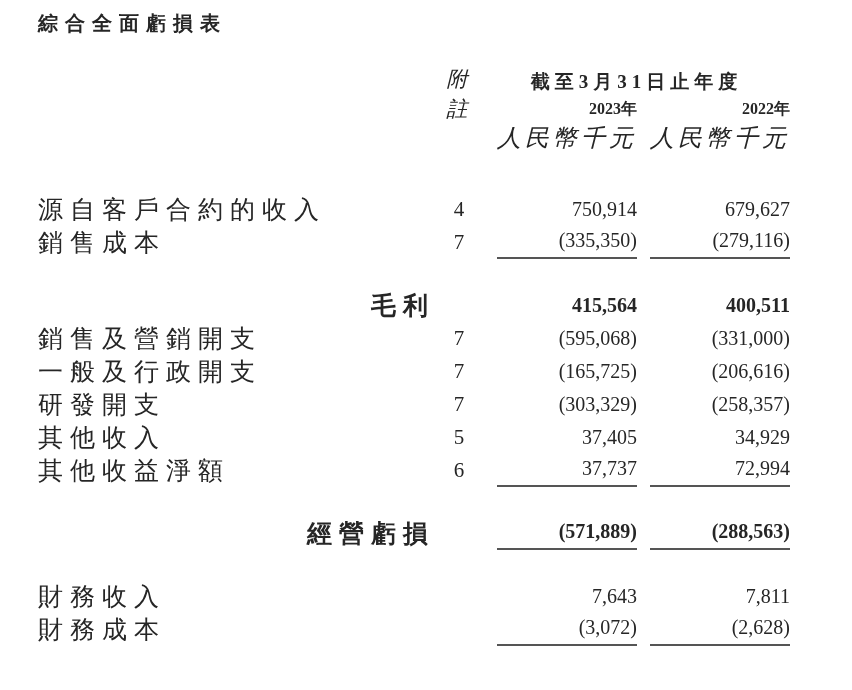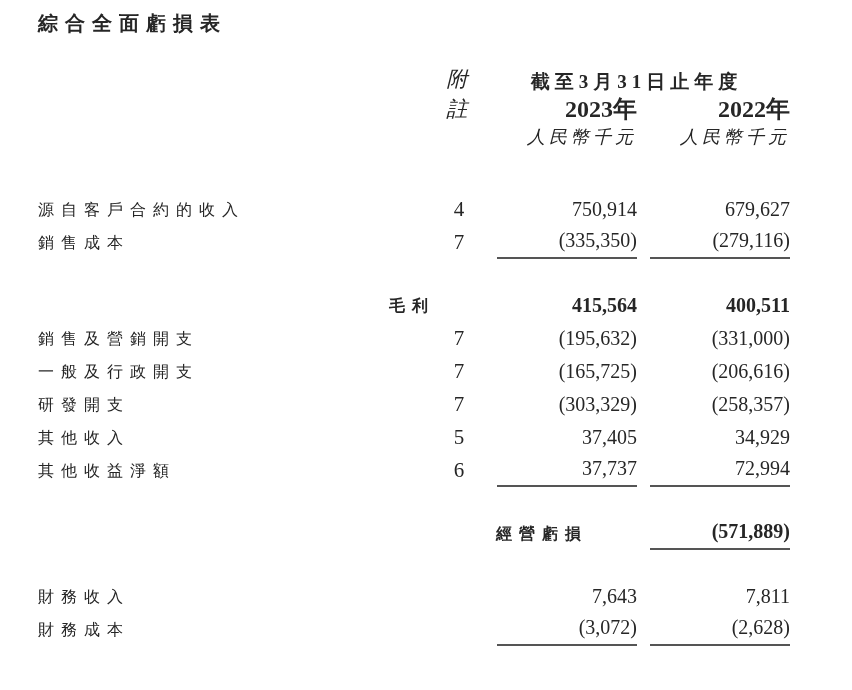--- a/index.html
+++ b/index.html
@@ -30,21 +30,21 @@
   .statement { margin-top: 36px; }
 
   
   .row {
     display: flex;
     align-items: flex-end;
     height: 33px;
   }
   .cell-label {
     flex: 1;
-    font-size: 16px;
+    font-size: 25px;
     letter-spacing: 7px;
     line-height: 33px;
     white-space: nowrap;
     overflow: hidden;
   }
   .cell-note {
     width: 48px;
     text-align: center;
     font-size: 21px;
     line-height: 33px;
@@ -72,30 +72,29 @@
     white-space: nowrap;
   }
   .hdr-years-row { display: flex; align-items: flex-end; height: 30px; }
   .hdr-years-row .cell-note {
     font-style: italic;
     letter-spacing: 4px;
     line-height: 30px;
   }
   .hdr-year {
     font-weight: bold;
-    font-size: 24px;
+    font-size: 16px;
     line-height: 30px;
   }
   .hdr-unit-row { display: flex; align-items: flex-end; height: 28px; }
   .hdr-unit {
     font-style: italic;
-    font-size: 18px;
+    font-size: 24px;
     letter-spacing: 4px;
     line-height: 28px;
-    font-family: Liberation Mono, monospace;
   }
 
   .gap-lg { height: 41px; }
   .gap-md { height: 30px; }
 
   .bold-row .cell-label,
   .bold-row .cell-v { font-weight: bold; text-align: right; }
 
   .ul { border-bottom: 2px solid #555555; }
 </style>
@@ -148,21 +147,21 @@
     <div class="row bold-row">
       <div class="cell-label">毛利</div>
       <div class="cell-note"></div>
       <div class="cell-v c2023">415,564</div>
       <div class="cell-v c2022">400,511</div>
     </div>
 
     <div class="row">
       <div class="cell-label">銷售及營銷開支</div>
       <div class="cell-note">7</div>
-      <div class="cell-v c2023">(195,632)</div>
+      <div class="cell-v c2023">(595,068)</div>
       <div class="cell-v c2022">(331,000)</div>
     </div>
 
     <div class="row">
       <div class="cell-label">一般及行政開支</div>
       <div class="cell-note">7</div>
       <div class="cell-v c2023">(165,725)</div>
       <div class="cell-v c2022">(206,616)</div>
     </div>
 
@@ -187,20 +186,21 @@
       <div class="cell-v c2023 ul">37,737</div>
       <div class="cell-v c2022 ul">72,994</div>
     </div>
 
     <div class="gap-md"></div>
 
     <div class="row bold-row">
       <div class="cell-label">經營虧損</div>
       <div class="cell-note"></div>
       <div class="cell-v c2023 ul">(571,889)</div>
+      <div class="cell-v c2022 ul">(288,563)</div>
     </div>
 
     <div class="gap-md"></div>
 
     <div class="row">
       <div class="cell-label">財務收入</div>
       <div class="cell-note"></div>
       <div class="cell-v c2023">7,643</div>
       <div class="cell-v c2022">7,811</div>
     </div>

